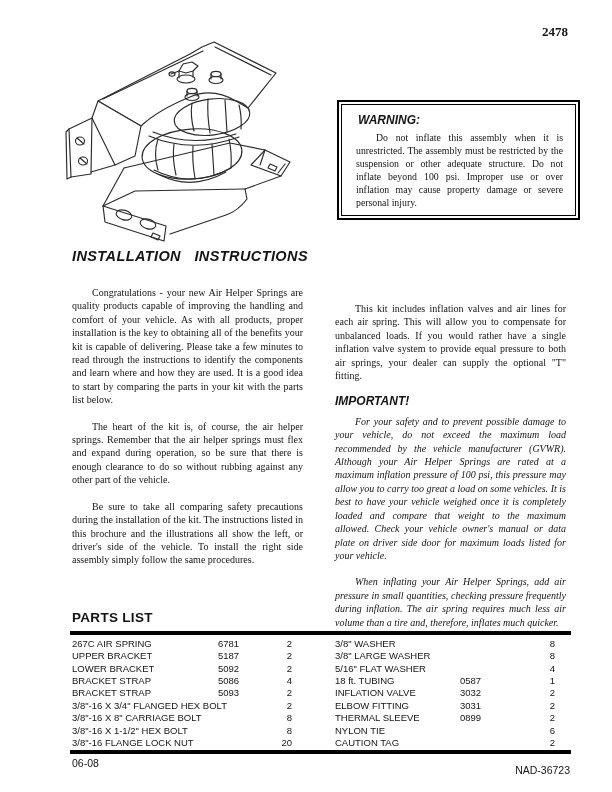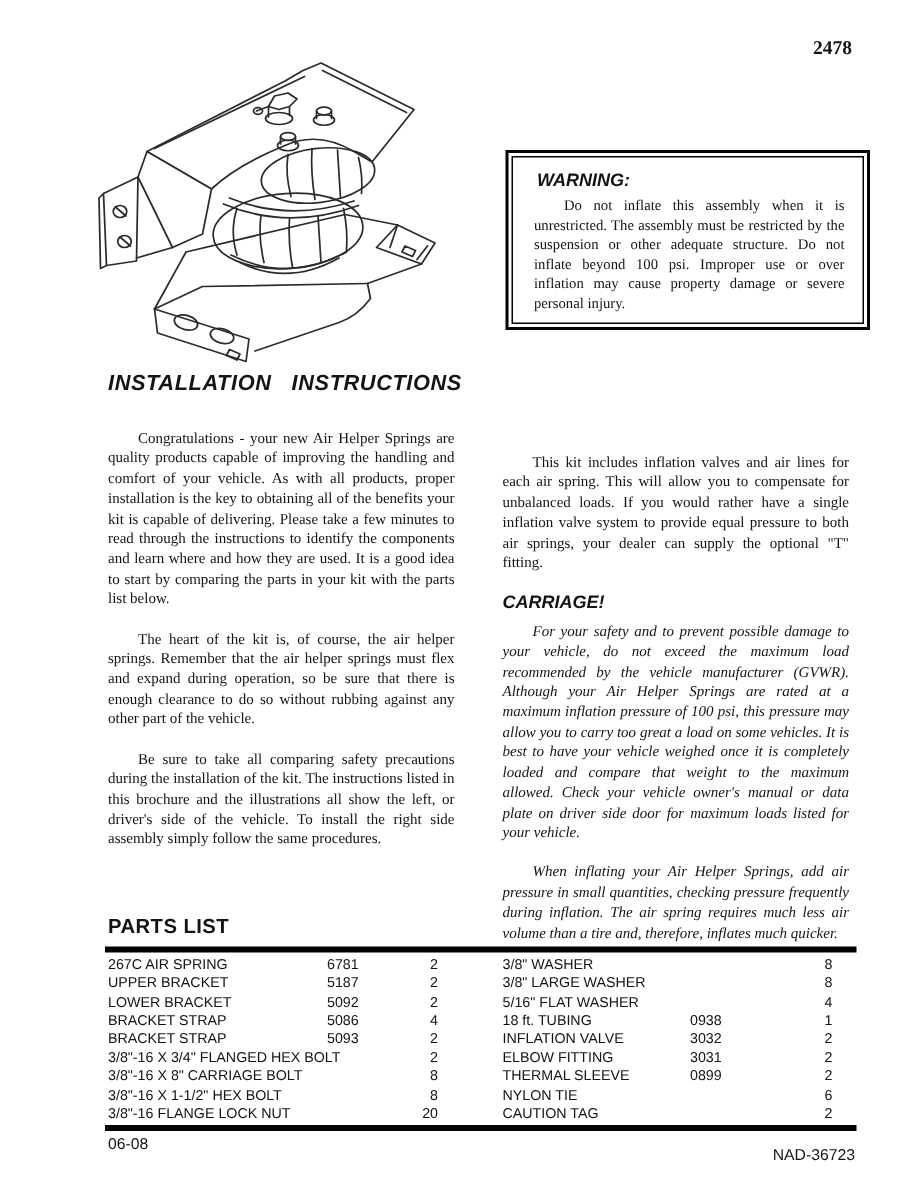--- a/index.html
+++ b/index.html
@@ -165,21 +165,21 @@
   <div class="h-main">INSTALLATION INSTRUCTIONS</div>
 
   <div class="col col-left">
     <p class="para">Congratulations - your new Air Helper Springs are quality products capable of improving the handling and comfort of your vehicle.  As with all products, proper installation is the key to obtaining all of the benefits your kit is capable of delivering.  Please take a few minutes to read through the instructions to identify the components and learn where and how they are used.  It is a good idea to start by comparing the parts in your kit with the parts list below.</p>
     <p class="para">The heart of the kit is, of course, the air helper springs. Remember that the air helper springs must flex and expand during operation, so be sure that there is enough clearance to do so without rubbing against any other part of the vehicle.</p>
     <p class="para">Be sure to take all comparing safety precautions during the installation of the kit.  The instructions listed in this brochure and the illustrations all show the left, or driver's side of the vehicle. To install the right side assembly simply follow the same procedures.</p>
   </div>
 
   <div class="col col-right">
     <p class="para">This kit includes inflation valves and air lines for each air spring. This will allow you to compensate for unbalanced loads. If you would rather have a single inflation valve system to provide equal pressure to both air springs, your dealer  can supply the optional "T" fitting.</p>
-    <div class="h-sub">CARRIAGE!</div>
+    <div class="h-sub">IMPORTANT!</div>
     <p class="para para-italic">For your safety and to prevent possible damage to your vehicle, do not exceed the maximum load recommended by the vehicle manufacturer (GVWR).  Although your Air Helper Springs are rated at a maximum inflation pressure of 100 psi, this pressure may allow you to carry too great a load on some vehicles. It is best to have your vehicle weighed once it is completely loaded and compare that weight to the maximum allowed. Check your vehicle owner's manual or data plate on driver side door for maximum loads listed for your vehicle.</p>
     <p class="para para-italic">When inflating your Air Helper Springs, add air pressure in small quantities, checking pressure frequently during inflation.  The air spring requires much less air volume than a tire and, therefore, inflates much quicker.</p>
   </div>
 
   <div class="h-parts">PARTS LIST</div>
   <div class="rule rule-table-top"></div>
 
   <div class="parts-table parts-table-left">
       <div class="prow">
         <span class="pcell pcell-desc">267C AIR SPRING</span>
@@ -238,21 +238,21 @@
         <span class="pcell pcell-pn"></span>
         <span class="pcell pcell-qty">8</span>
       </div>
       <div class="prow">
         <span class="pcell pcell-desc">5/16" FLAT WASHER</span>
         <span class="pcell pcell-pn"></span>
         <span class="pcell pcell-qty">4</span>
       </div>
       <div class="prow">
         <span class="pcell pcell-desc">18 ft. TUBING</span>
-        <span class="pcell pcell-pn">0938</span>
+        <span class="pcell pcell-pn">0587</span>
         <span class="pcell pcell-qty">1</span>
       </div>
       <div class="prow">
         <span class="pcell pcell-desc">INFLATION VALVE</span>
         <span class="pcell pcell-pn">3032</span>
         <span class="pcell pcell-qty">2</span>
       </div>
       <div class="prow">
         <span class="pcell pcell-desc">ELBOW FITTING</span>
         <span class="pcell pcell-pn">3031</span>

